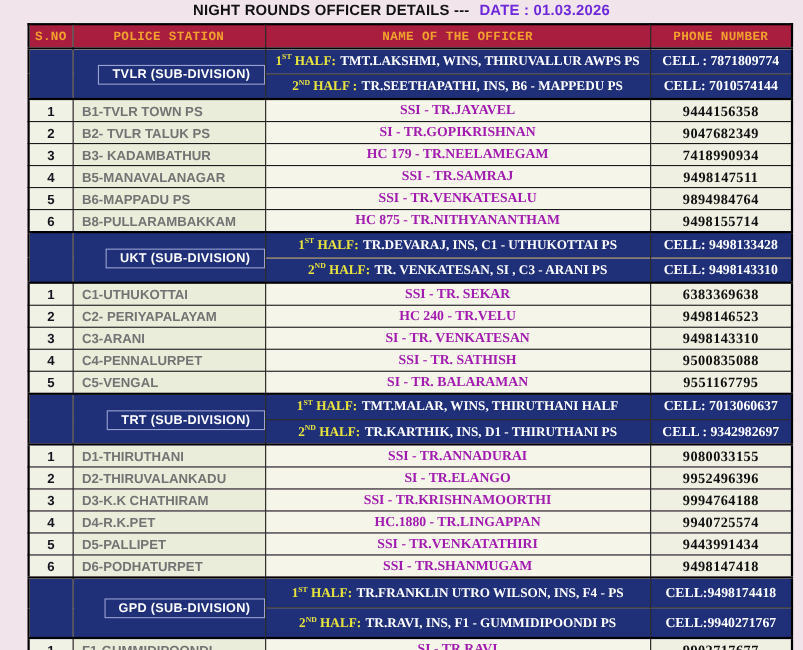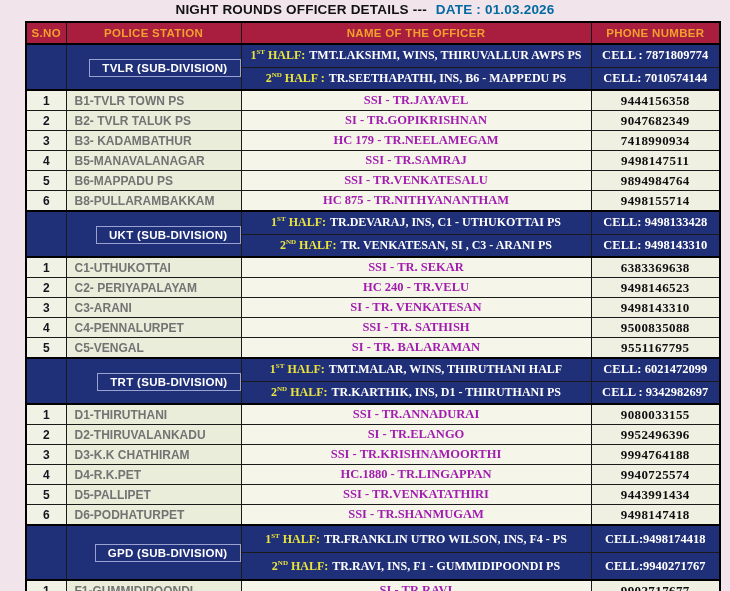--- a/index.html
+++ b/index.html
@@ -7,35 +7,35 @@
     width:730px;height:591px;overflow:hidden;
     background:#f1e4eb;
     font-family:"Liberation Sans",sans-serif;
   }
   .page{width:730px;height:591px;overflow:hidden;position:relative;}
   .title{
     text-align:center;padding-top:2px;height:17px;
     font-size:13.5px;font-weight:bold;color:#121212;letter-spacing:.2px;
     white-space:nowrap;
   }
-  .title .date{color:#0369a1;margin-left:5px;}
+  .title .date{color:#6d28d9;margin-left:5px;}
   table{
     border-collapse:collapse;table-layout:fixed;
     margin-left:25px;margin-top:2px;width:694px;
     border:2.5px solid #000;
   }
   col.c-sno{width:40px}
   col.c-station{width:175px}
   col.c-officer{width:350px}
   col.c-phone{width:129px}
   th,td{border:1.5px solid #1a1a1a;padding:0;overflow:hidden;white-space:nowrap;}
   
   tr.hdr th{
     height:20px;background:#a91d3e;color:#f2a12e;
-    font-size:11.5px;font-weight:bold;letter-spacing:.3px;text-align:center;
+    font-size:11.5px;font-weight:bold;letter-spacing:.3px;text-align:center;font-family:Liberation Mono, monospace;
   }
   
   tr.sec td{background:#1f2f78;height:21.5px;}
   tr.sec.tall td{height:26px;}
   tr.sec1{border-top:2.5px solid #000;}
   tr.sec2{border-bottom:2.5px solid #000;border-radius:10px;}
   td.station-sec{text-align:right;}
   .secbox{
     display:inline-block;border:1px solid #99a2d0;padding:2px 12px;
     color:#fff;font-size:11.5px;font-weight:bold;letter-spacing:.3px;
@@ -166,21 +166,21 @@
         <tr class="data">
           <td class="sno">5</td>
           <td class="station">C5-VENGAL</td>
           <td class="officer">SI - TR. BALARAMAN</td>
           <td class="phone">9551167795</td>
         </tr>
         <tr class="sec sec1">
           <td class="sno-sec" rowspan="2"></td>
           <td class="station-sec" rowspan="2"><span class="secbox">TRT  (SUB-DIVISION)</span></td>
           <td class="half-cell"><span class="hlabel"><span>1</span><sup>ST</sup><span> HALF:</span></span><span class="htext">TMT.MALAR,  WINS,  THIRUTHANI   HALF</span></td>
-          <td class="phone-sec">CELL: 6021472099</td>
+          <td class="phone-sec">CELL: 7013060637</td>
         </tr>
         <tr class="sec sec2">
           <td class="half-cell"><span class="hlabel"><span>2</span><sup>ND</sup><span> HALF:</span></span><span class="htext">TR.KARTHIK,   INS,   D1 -  THIRUTHANI  PS</span></td>
           <td class="phone-sec">CELL : 9342982697</td>
         </tr>
         <tr class="data">
           <td class="sno">1</td>
           <td class="station">D1-THIRUTHANI</td>
           <td class="officer">SSI - TR.ANNADURAI</td>
           <td class="phone">9080033155</td>

